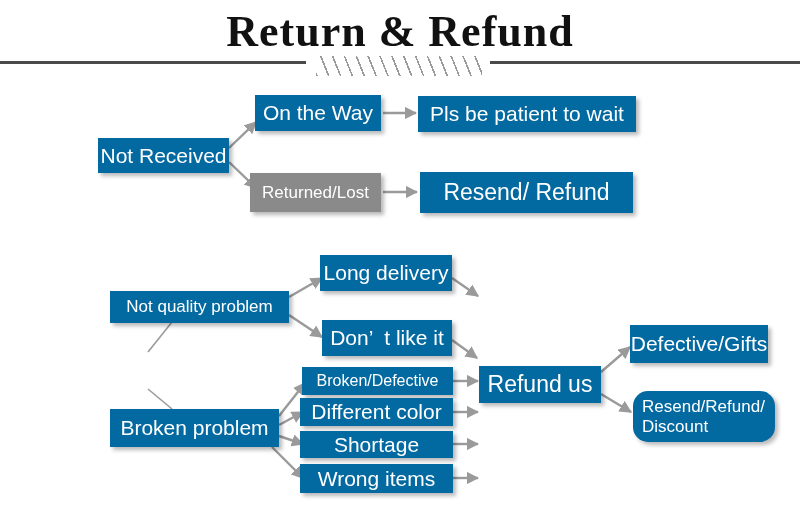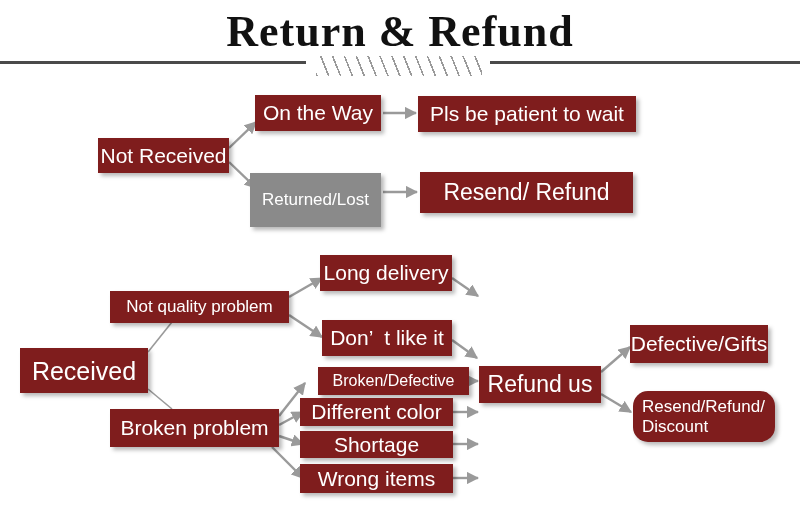--- a/index.html
+++ b/index.html
@@ -61,21 +61,21 @@
     background-image: repeating-linear-gradient(
         68deg,
         #9a9a9a 0px, #9a9a9a 1.6px,
         rgba(255,255,255,0) 1.6px, rgba(255,255,255,0) 11px);
   }
 
   
   .node {
     position: absolute;
     box-sizing: border-box;
-    background: #7f1d1d;
+    background: #0369a1;
     color: #ffffff;
     display: flex;
     align-items: center;
     justify-content: center;
     box-shadow: 3px 3px 4px rgba(0,0,0,0.28);
     font-family: "Liberation Sans", sans-serif;
     font-size: 17px;
     line-height: 1.12;
     white-space: pre;
     padding: 0 6px;
@@ -160,35 +160,34 @@
       <path d="M 601 394 L 631 412"></path>
     </g>
   </svg>
 
   <div class="node lead" style="left:98px;  top:138px; width:131px; height:35px;">Not Received</div>
 
   <div class="node lead" style="left:255px; top:95px;  width:126px; height:36px;">On the Way</div>
 
   <div class="node lead" style="left:418px; top:96px;  width:218px; height:36px;">Pls be patient to wait</div>
 
-  <div class="node light" style="left:250px; top:173px; width:131px; height:54px;">Returned/Lost</div>
+  <div class="node light" style="left:250px; top:173px; width:131px; height:39px;">Returned/Lost</div>
 
   <div class="node big" style="left:420px; top:172px; width:213px; height:41px;">Resend/ Refund</div>
 
-  <div class="node xl" style="left:20px;  top:348px; width:128px; height:45px;">Received</div>
 
   <div class="node" style="left:110px; top:291px; width:179px; height:32px;">Not quality problem</div>
 
   <div class="node lead" style="left:110px; top:409px; width:169px; height:38px;">Broken problem</div>
 
   <div class="node lead" style="left:320px; top:255px; width:132px; height:36px;">Long delivery</div>
 
   <div class="node lead" style="left:322px; top:320px; width:130px; height:36px;">Don’  t like it</div>
 
-  <div class="node small" style="left:302px; top:367px; width:151px; height:28px;margin-left:16px;">Broken/Defective</div>
+  <div class="node small" style="left:302px; top:367px; width:151px; height:28px;">Broken/Defective</div>
 
   <div class="node lead" style="left:300px; top:398px; width:153px; height:28px;">Different color</div>
 
   <div class="node lead" style="left:300px; top:431px; width:153px; height:27px;">Shortage</div>
 
   <div class="node lead" style="left:300px; top:464px; width:153px; height:29px;">Wrong items</div>
 
   <div class="node big" style="left:479px; top:366px; width:122px; height:37px;">Refund us</div>
 
   <div class="node lead" style="left:630px; top:325px; width:138px; height:38px;">Defective/Gifts</div>

